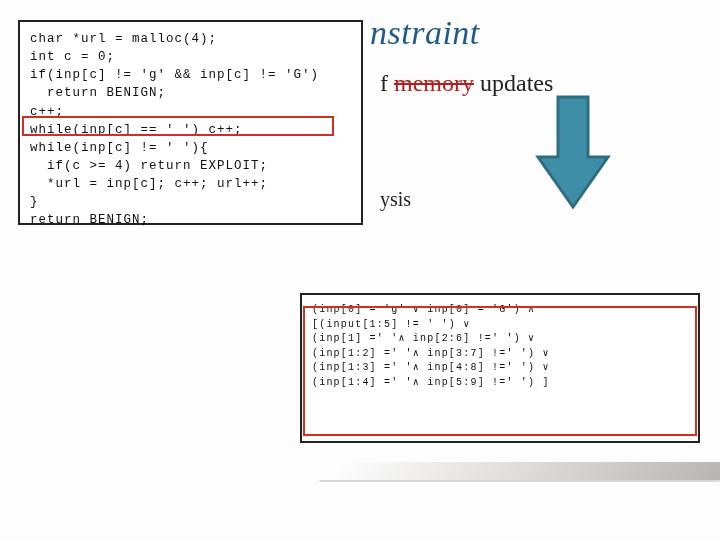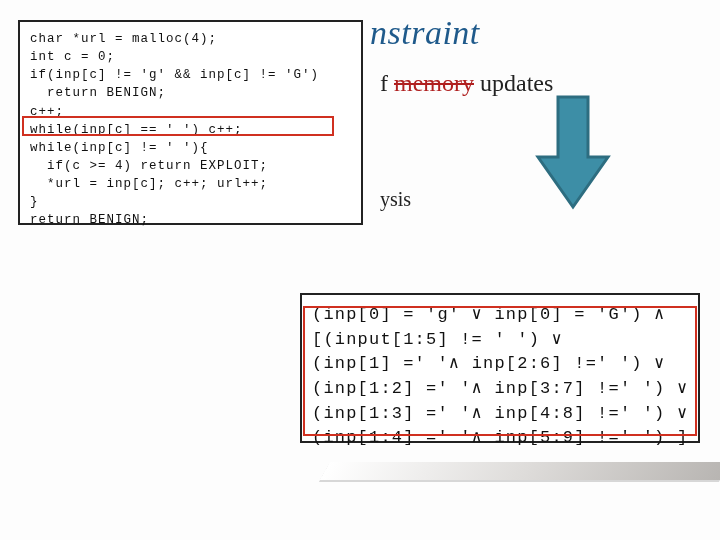--- a/index.html
+++ b/index.html
@@ -61,21 +61,21 @@
     left: 18px;
     width: 345px;
     height: 205px;
     font-size: 12.5px;
   }
   .codebox.bottom {
     top: 293px;
     left: 300px;
     width: 400px;
     height: 150px;
-    font-size: 17px;
+    font-size: 10px;
     letter-spacing: 1.2px;
   }
   
   .redbox {
     position: absolute;
     border: 2px solid #d03020;
     background: transparent;
     pointer-events: none;
   }
   .redbox.r1 {

